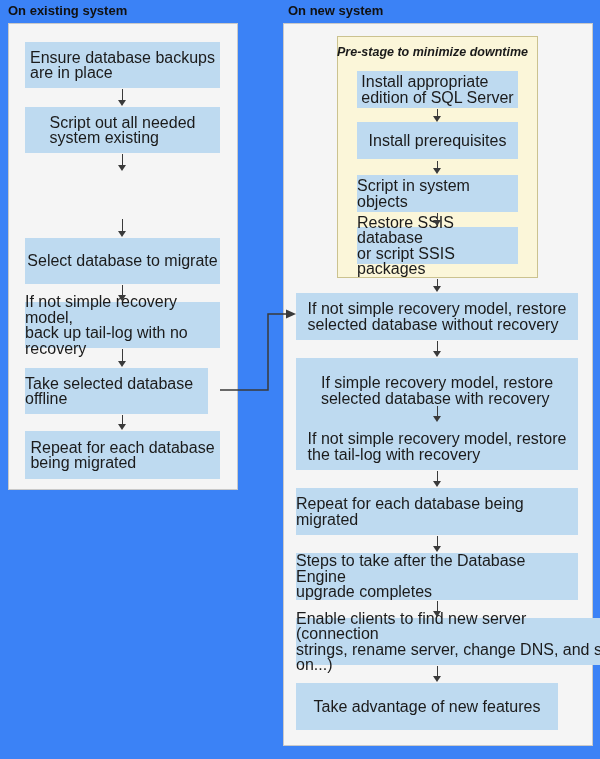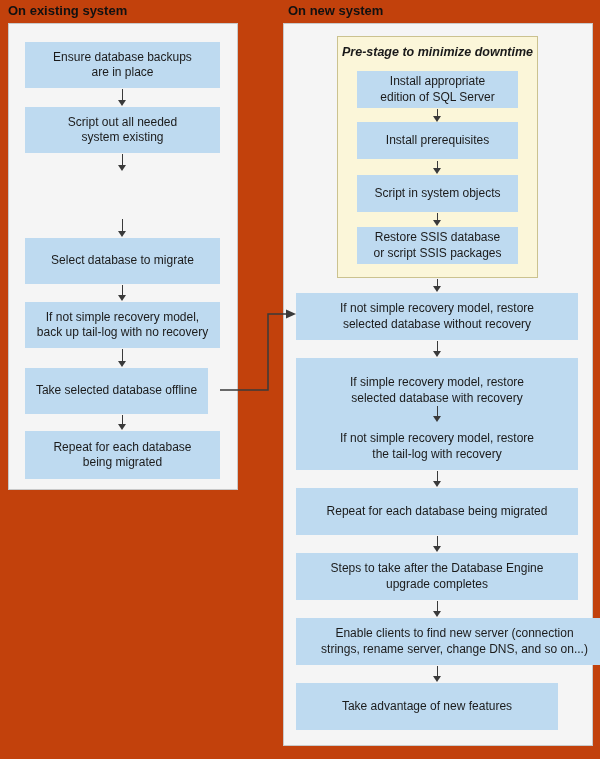--- a/index.html
+++ b/index.html
@@ -6,44 +6,44 @@
     --step-fill:#bedaf0;
     --prestage-fill:#fbf6d9;
     --prestage-border:#cbc28f;
     --panel-fill:#f5f5f5;
     --panel-border:#c9c9c9;
     --connector:#3a3a3a;
     --text:#1b1b1b;
   }
   html,body{margin:0;padding:0;background:#fff;}
   .canvas{
-    position:relative;width:600px;height:759px;background:#c2410c;
+    position:relative;width:600px;height:759px;background:#3b82f6;
     font-family:"Liberation Sans","DejaVu Sans",sans-serif;color:var(--text);
     overflow:hidden;
   }
   .heading{
     position:absolute;font-size:13px;font-weight:bold;color:#111;
     white-space:nowrap;
   }
   .panel{
     position:absolute;background:var(--panel-fill);
     border:1px solid var(--panel-border);box-sizing:border-box;
   }
   .prestage{
     position:absolute;background:var(--prestage-fill);
     border:1px solid var(--prestage-border);box-sizing:border-box;
   }
   .prestage-title{
     position:absolute;font-size:12.5px;font-weight:bold;font-style:italic;
-    text-align:center;color:#1a1a1a;
+    text-align:left;color:#1a1a1a;
   }
   .step{
     position:absolute;background:var(--step-fill);box-sizing:border-box;
-    display:flex;align-items:center;justify-content:center;text-align:center;
-    font-size:12px;line-height:15.5px;white-space:pre-line;color:var(--text);
+    display:flex;align-items:center;justify-content:center;text-align:left;
+    font-size:16px;line-height:15.5px;white-space:pre-line;color:var(--text);
   }
   .v-arrow{position:absolute;width:9px;}
   .v-arrow::before{
     content:"";position:absolute;left:3.8px;top:0;bottom:5px;width:1.4px;
     background:var(--connector);
   }
   .v-arrow::after{
     content:"";position:absolute;left:0;bottom:0;width:0;height:0;
     border-left:4.5px solid transparent;border-right:4.5px solid transparent;
     border-top:6px solid var(--connector);

